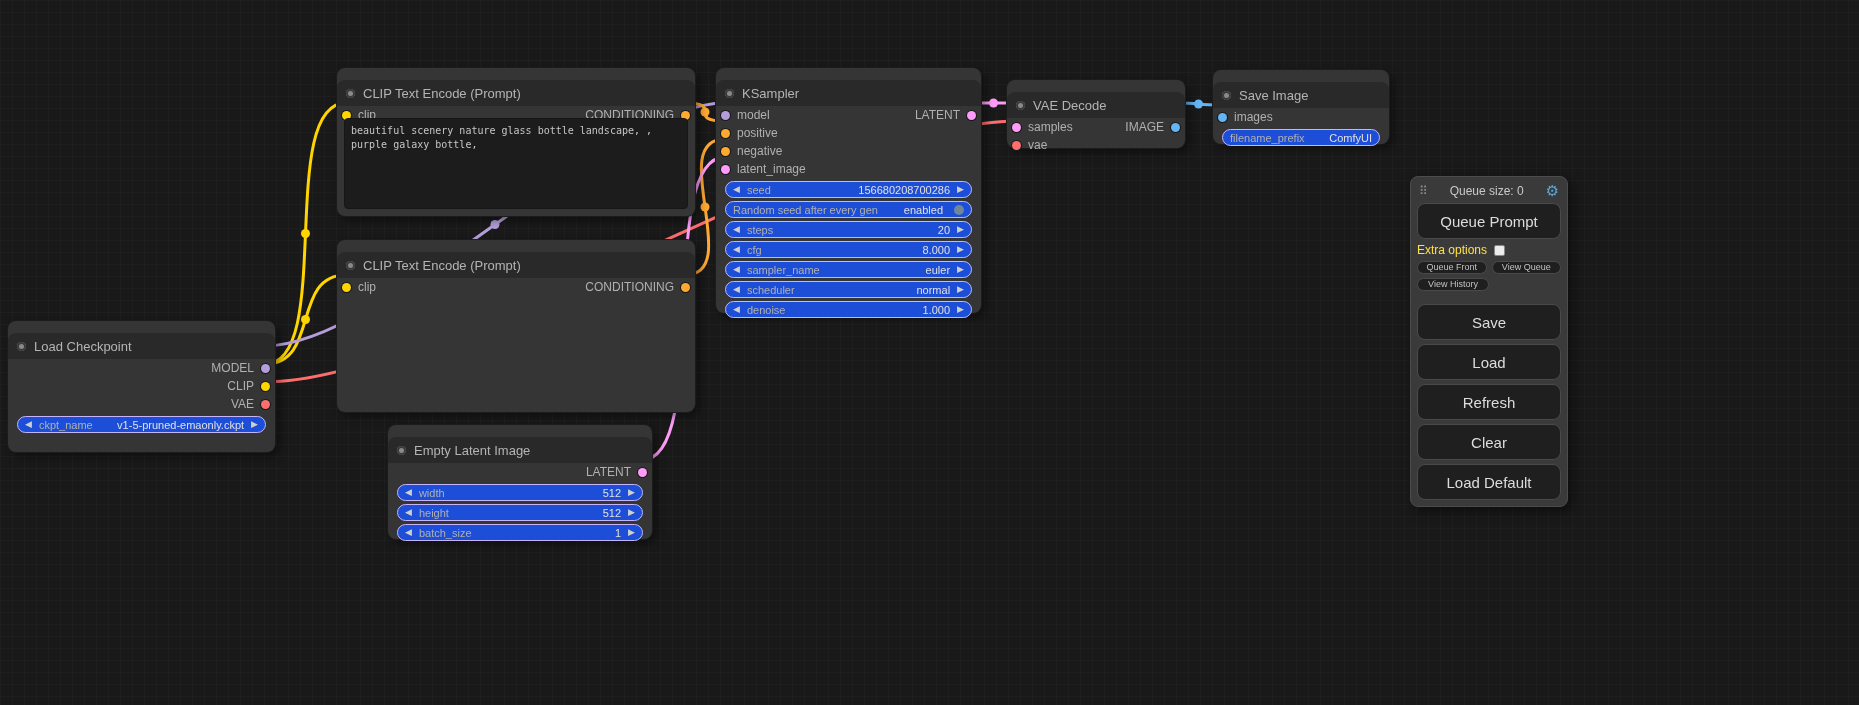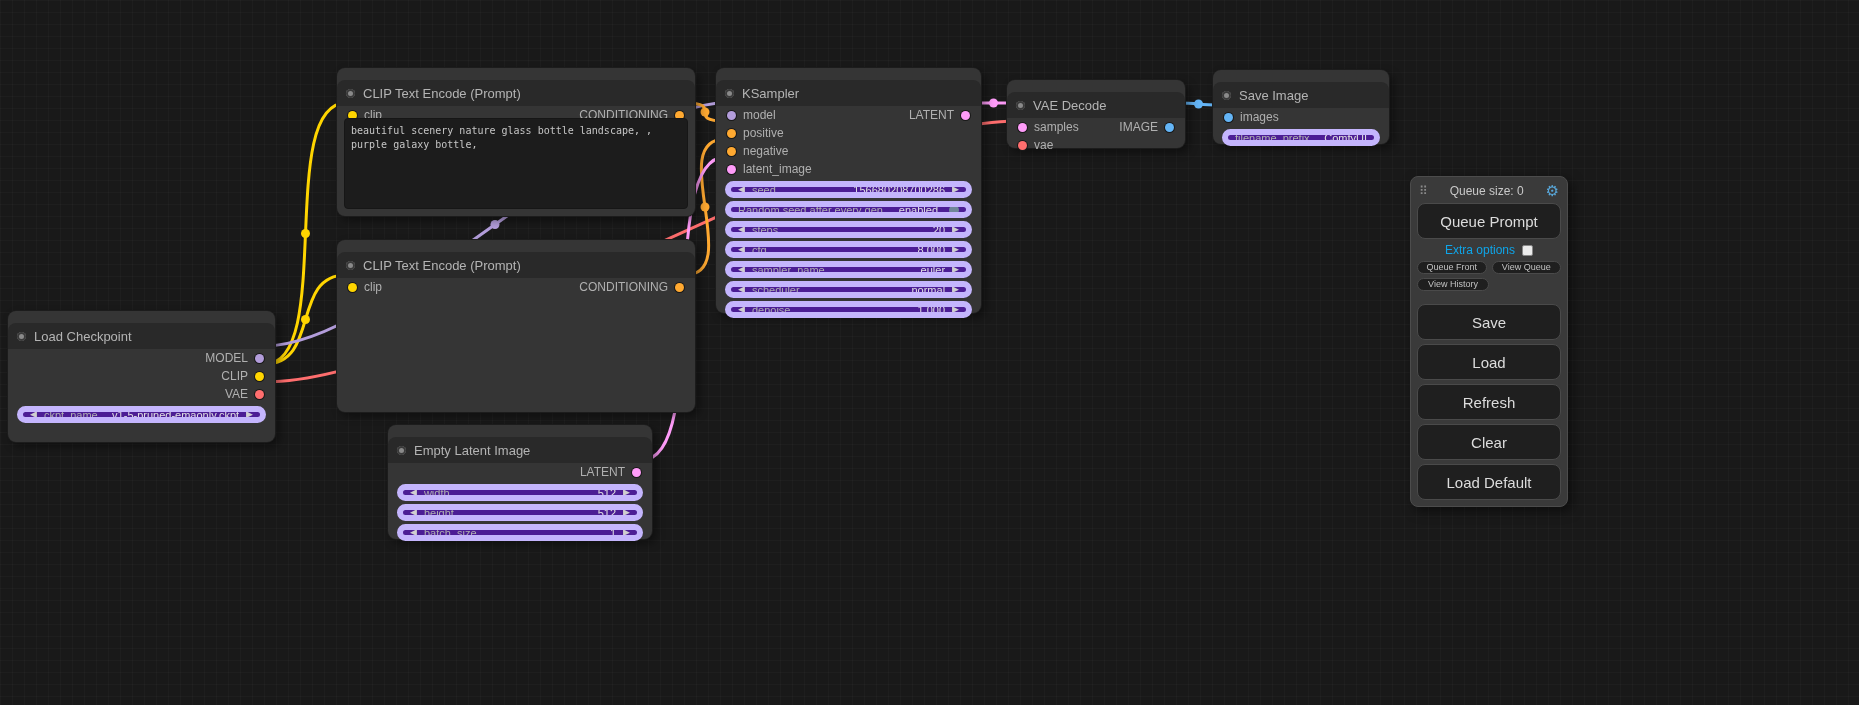--- a/index.html
+++ b/index.html
@@ -20,43 +20,43 @@
     position:absolute;background:#353535;border-radius:8px;z-index:2;
     box-shadow:0 0 0 1px #1c1c1c, 4px 4px 10px rgba(0,0,0,.45);
     color:#aaa;font-size:12px;
   }
   .node-title{
     height:26px;background:#292929;border-radius:8px 8px 0 0;
     display:flex;align-items:center;gap:8px;padding:0 9px;
     color:#b4b4b4;font-size:13px;white-space:nowrap;overflow:hidden;margin-top:12px;
   }
   .collapse-dot{width:9px;height:9px;border-radius:50%;background:#8a8a8a;box-shadow:inset 0 0 0 2px #3a3a3a;flex:none}
-  .slot-row{display:flex;justify-content:space-between;height:18px;padding:0 11px}
+  .slot-row{display:flex;justify-content:space-between;height:18px;padding:0 5px}
   .in,.out{display:flex;align-items:center;gap:7px;white-space:nowrap}
   .out{margin-left:auto}
   .slot-dot{width:9px;height:9px;border-radius:50%;flex:none;box-shadow:0 0 0 1px #191919}
   .slot-label{font-size:12px;color:#b0b0b0}
 
   .widget{
-    height:17px;margin:3px 9px;background:#4c1d95;border:6px solid #c4b5fd;border-radius:9px;
+    height:17px;margin:3px 9px;background:#1d4ed8;border:1px solid #c4b5fd;border-radius:9px;
     display:flex;align-items:center;gap:7px;padding:0 7px;font-size:11px;white-space:nowrap;overflow:hidden;
   }
   .widget .arrow{font-size:9px;color:#cfcfcf;line-height:1;flex:none}
   .widget .w-label{color:#b0b0b0}
   .widget .w-value{margin-left:auto;color:#e0e0e0}
   .widget .toggle-dot{width:10px;height:10px;border-radius:50%;flex:none;margin-left:4px}
 
   .prompt-box{
     position:absolute;left:7px;right:7px;display:block;width:calc(100% - 14px);
     background:#1c1c1c;border:1px solid #161616;border-radius:4px;
     color:#c6c6c6;font-family:"DejaVu Sans Mono",monospace;font-size:10px;line-height:1.4;
     padding:5px 6px;resize:none;outline:none;overflow:hidden;
   }
 
-  #node-load-checkpoint{left:8px;top:311px;width:267px;height:131px}
+  #node-load-checkpoint{left:8px;top:321px;width:267px;height:131px}
   #node-clip-pos{left:337px;top:68px;width:358px;height:148px}
   #node-clip-pos .prompt-box{top:50px;height:91px}
   #node-clip-neg{left:337px;top:240px;width:358px;height:172px}
   #node-clip-neg .prompt-box{top:50px;height:115px}
   #node-ksampler{left:716px;top:68px;width:265px;height:245px}
   #node-vae-decode{left:1007px;top:80px;width:178px;height:68px}
   #node-save-image{left:1213px;top:70px;width:176px;height:74px}
   #node-empty-latent{left:388px;top:425px;width:264px;height:114px}
 
   
@@ -68,21 +68,21 @@
   }
   .menu-header{display:flex;align-items:center;justify-content:space-between;color:#c9c9c9;font-size:12px;padding:0 2px;height:16px}
   .drag-handle{color:#8a8a8a;font-size:12px;cursor:grab}
   .gear{color:#58a6d8;font-size:15px;cursor:pointer}
   .btn{
     background:#1f1f1f;border:1px solid #4a4a4a;color:#dcdcdc;border-radius:8px;
     font-family:inherit;cursor:pointer;width:100%;
   }
   .btn.big{height:36px;font-size:15px;flex:none}
   .btn.pill{height:13px;font-size:9px;border-radius:8px;padding:0 4px;color:#c2c2c2;line-height:1;width:auto;flex:1}
-  .extra-row{display:flex;align-items:center;justify-content:center;gap:7px;color:#0ea5e9;font-size:12px;height:14px}
+  .extra-row{display:flex;align-items:center;justify-content:flex-start;gap:7px;color:#fde047;font-size:12px;height:14px}
   .checkbox{width:11px;height:11px;background:#ececec;border:1px solid #888;border-radius:2px;display:inline-block;cursor:pointer}
   .pill-row{display:flex;gap:5px}
   .pill-row.center{justify-content:flex-start}
   .pill-row.center .btn.pill{flex:0 0 72px}
   .gap-top{margin-top:9px}
 </style>
 </head>
 <body>
 
 <svg id="wires" width="1859" height="705">

